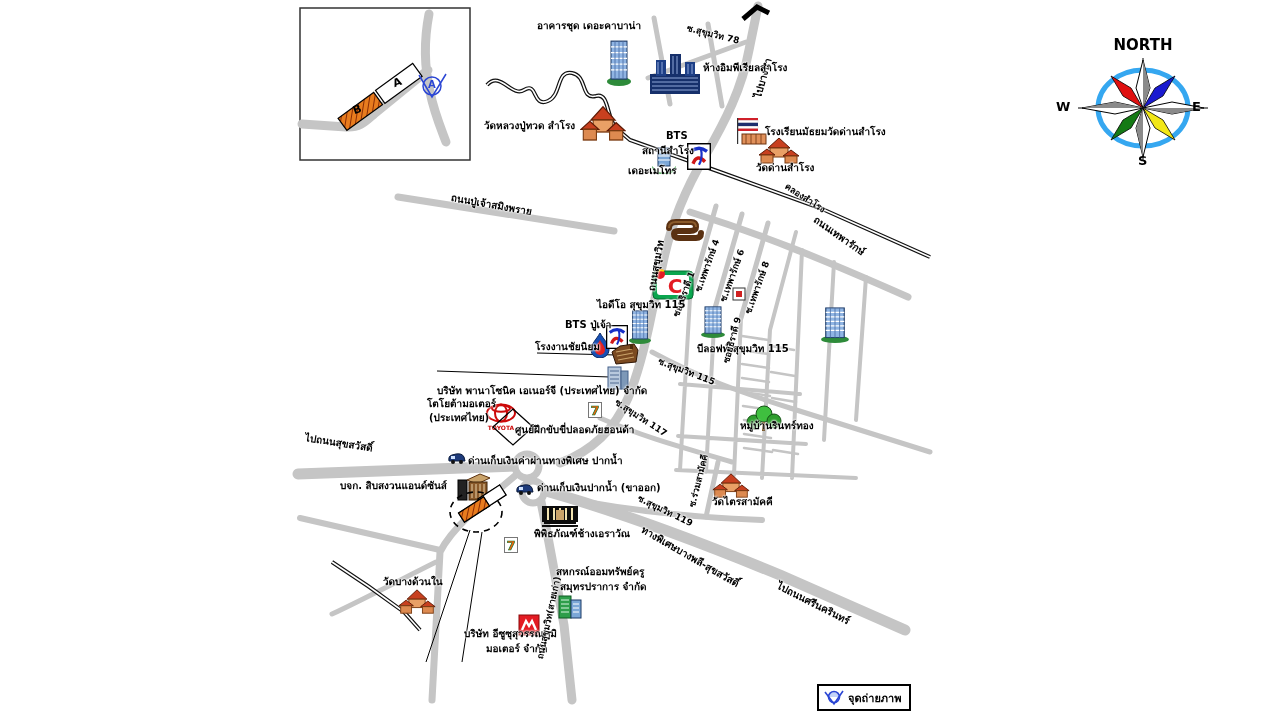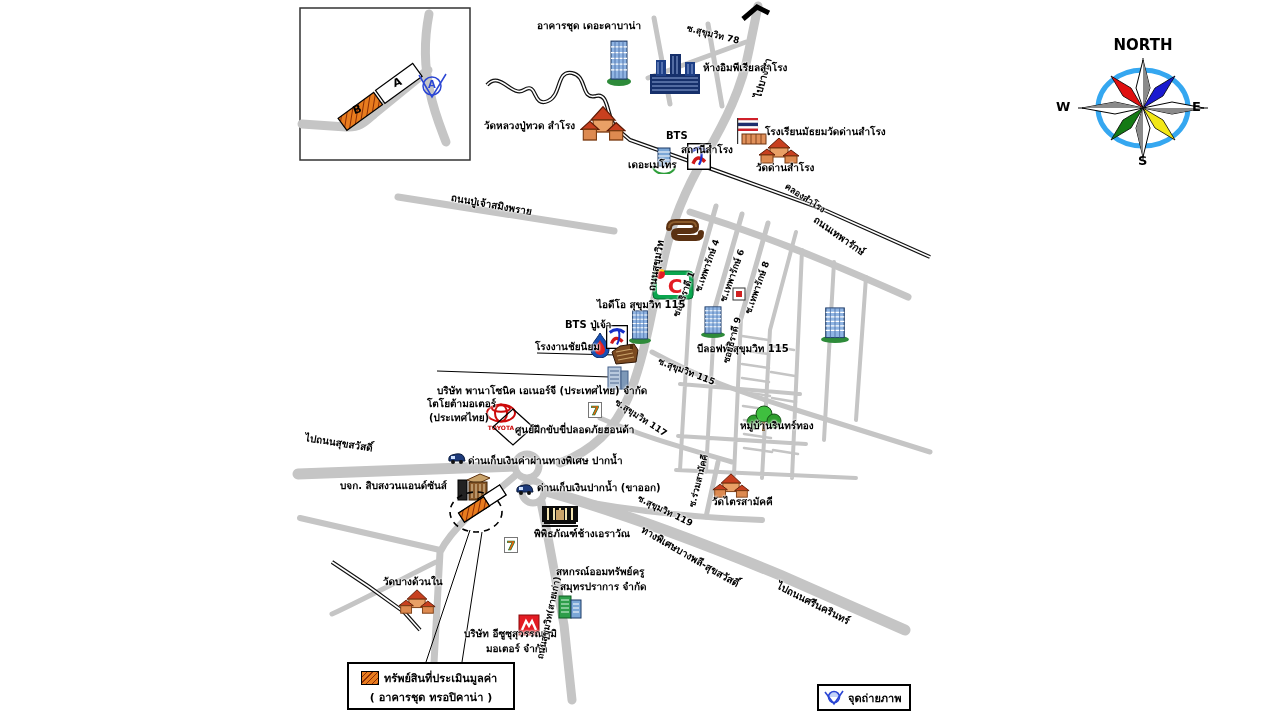--- a/index.html
+++ b/index.html
@@ -352,24 +352,24 @@
         </svg>
       </div>
     </div>
   <div id="labels-layer">
       <div class="lbl" style="left: 537px; top: 20px;">อาคารชุด เดอะคาบาน่า</div>
       <div class="lbl" style="left: 688px; top: 24px; transform: rotate(14deg); font-size: 9px;">ซ.สุขุมวิท 78</div>
       <div class="lbl" style="left: 752px; top: 96px; transform: rotate(-74deg);">ไปบางนา</div>
       <div class="lbl" style="left: 703px; top: 62px;">ห้างอิมพีเรียลสำโรง</div>
       <div class="lbl" style="left: 484px; top: 120px;">วัดหลวงปู่ทวด สำโรง</div>
       <div class="lbl" style="left: 666px; top: 130px;">BTS</div>
-      <div class="lbl" style="left: 681px; top: 145px; font-family: Liberation Mono, monospace;">สถานีสำโรง</div>
+      <div class="lbl" style="left: 642px; top: 145px;">สถานีสำโรง</div>
       <div class="lbl" style="left: 765px; top: 126px; text-align: center;">โรงเรียนมัธยมวัดด่านสำโรง</div>
       <div class="lbl" style="left: 756px; top: 162px;">วัดด่านสำโรง</div>
-      <div class="lbl" style="left: 628px; top: 159px;">เดอะเมโทร</div>
+      <div class="lbl" style="left: 628px; top: 165px;">เดอะเมโทร</div>
       <div class="lbl" style="left: 788px; top: 182px; transform: rotate(33deg); font-size: 9px;">คลองสำโรง</div>
       <div class="lbl" style="left: 452px; top: 192px; transform: rotate(10deg);">ถนนปู่เจ้าสมิงพราย</div>
       <div class="lbl" style="left: 818px; top: 214px; transform: rotate(35deg);">ถนนเทพารักษ์</div>
       <div class="lbl" style="left: 694px; top: 290px; transform: rotate(-70deg); font-size: 9px;">ซ.เทพารักษ์ 4</div>
       <div class="lbl" style="left: 719px; top: 300px; transform: rotate(-70deg); font-size: 9px;">ซ.เทพารักษ์ 6</div>
       <div class="lbl" style="left: 744px; top: 312px; transform: rotate(-70deg); font-size: 9px;">ซ.เทพารักษ์ 8</div>
       <div class="lbl" style="left: 646px; top: 290px; transform: rotate(-80deg);">ถนนสุขุมวิท</div>
       <div class="lbl" style="left: 672px; top: 315px; transform: rotate(-70deg); font-size: 9px;">ซอยธิราดี 1</div>
       <div class="lbl" style="left: 597px; top: 299px;">ไอดีโอ สุขุมวิท 115</div>
       <div class="lbl" style="left: 697px; top: 295px; margin-top: 48px;">บีลอฟท์ สุขุมวิท 115</div>
@@ -403,27 +403,20 @@
 
   <div class="compass-letter" style="left:1108px;top:36px;width:70px;text-align:center;font-size:15px">NORTH</div>
   <div class="compass-letter" style="left:1056px;top:99px;font-size:13px">W</div>
   <div class="compass-letter" style="left:1192px;top:99px;font-size:13px">E</div>
   <div class="compass-letter" style="left:1138px;top:153px;font-size:13px">S</div>
 
   <div class="inset-letter" style="left:393px;top:76px;transform:rotate(-20deg)">A</div>
   <div class="inset-letter" style="left:353px;top:103px;transform:rotate(-20deg)">B</div>
   <div class="inset-letter" style="left:428px;top:79px;color:#2b46d4;font-size:10px">A</div>
 
-  <div class="legend-box">
-    <div class="legend-row">
-      <span class="legend-swatch"></span>
-      <span class="legend-t1">ทรัพย์สินที่ประเมินมูลค่า</span>
-    </div>
-    <div class="legend-t2">( อาคารชุด ทรอปิคาน่า )</div>
-  </div>
 
   <div class="photo-box">
     <svg width="22" height="18" viewBox="0 0 22 18">
       <path d="M6,8 a5,5 0 0 1 10,0" fill="#9db8f5" opacity="0.6"></path>
       <path d="M2,3 L11,15 L20,2" fill="none" stroke="#2b46d4" stroke-width="1.6"></path>
       <circle cx="11" cy="8" r="5.5" fill="none" stroke="#2b46d4" stroke-width="1.6"></circle>
     </svg>
     <span class="photo-label">จุดถ่ายภาพ</span>
   </div>
 

